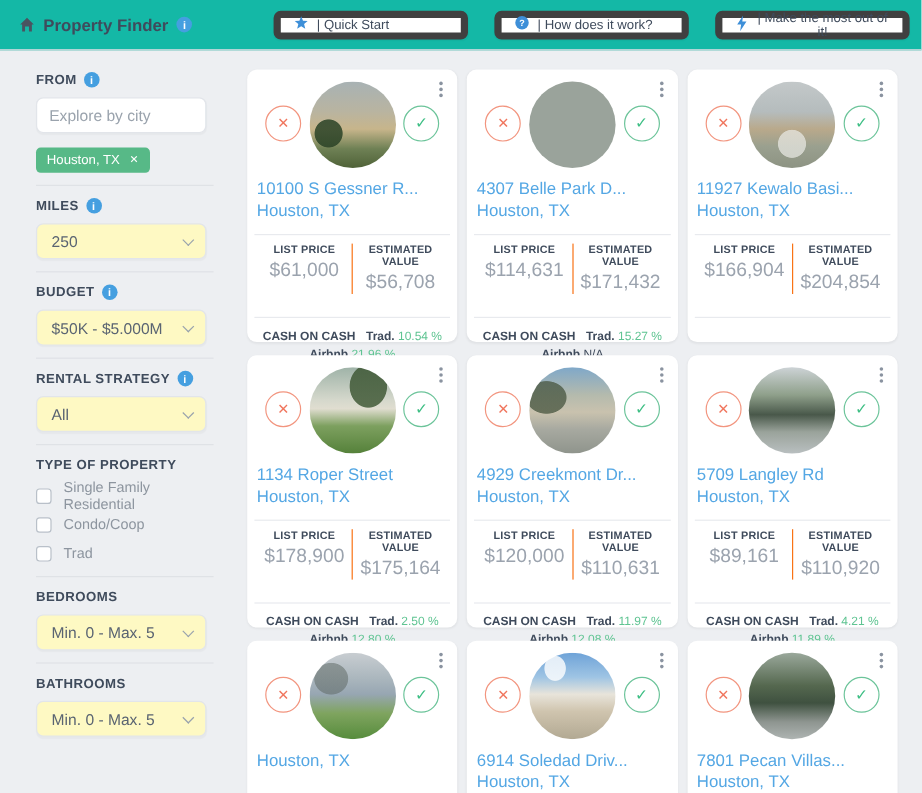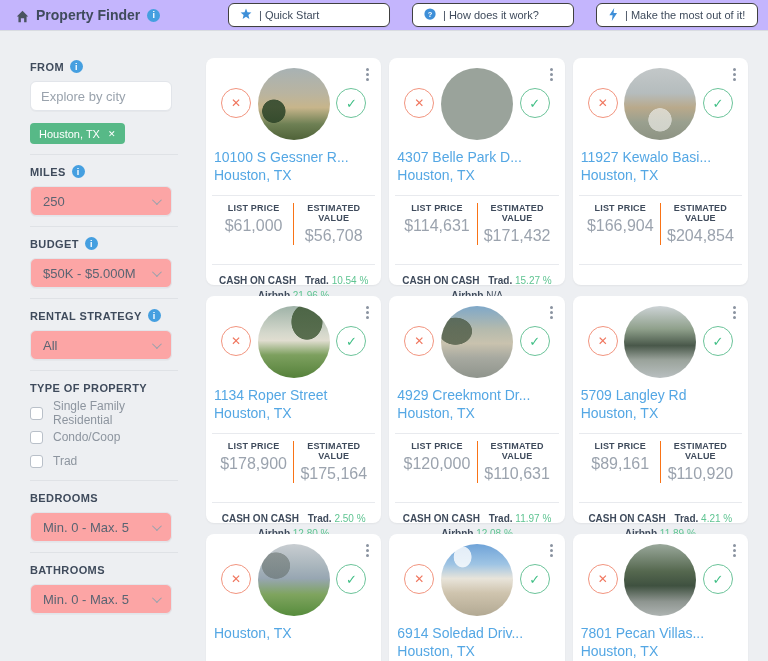--- a/index.html
+++ b/index.html
@@ -3,35 +3,35 @@
 <meta charset="utf-8">
 <style>
   * { box-sizing: border-box; margin: 0; padding: 0; }
   html,body { width:768px; height:661px; overflow:hidden; }
   body {
     font-family: "Liberation Sans","DejaVu Sans",sans-serif;
     background:#edeff2; position:relative; color:#3f4b5c;
   }
   
   header{
-    position:absolute; top:0; left:0; right:0; height:31px;
-    background:#c4b5fd; border-bottom:1px solid #d9dce1;
+    position:absolute; top:0; left:0; right:0; height:42px;
+    background:#14b8a6; border-bottom:1px solid #d9dce1;
     display:flex; align-items:center; padding:0 10px 0 16px;
   }
   .brand{ display:flex; align-items:center; gap:7px; width:212px; flex:none;}
   .brand .title{ font-size:14px; font-weight:bold; color:#3f4b5c; }
   .icon-home{ width:13px; height:13px; display:inline-block; }
   .info-dot{
     width:13px; height:13px; border-radius:50%; background:#459fe0; color:#fff;
     font-size:9px; font-weight:bold; display:inline-flex; align-items:center;
     justify-content:center; font-style:normal; flex:none;
   }
   .top-buttons{ flex:1; display:flex; gap:22px; }
   .top-btn{
-    flex:1; height:24px; background:#fff; border:1px solid #404040;
+    flex:1; height:24px; background:#fff; border:6px solid #404040;
     border-radius:6px; box-shadow:0 1px 1px rgba(0,0,0,.04);
     display:flex; align-items:center; gap:7px; padding:0 11px;
     font-size:11px; color:#3f4b5c; cursor:pointer; font-family:inherit;
   }
   .top-btn svg{ flex:none; }
   
   aside{
     position:absolute; top:38px; left:0; width:202px; bottom:0;
     padding:22px 30px 0 30px;
   }
@@ -47,21 +47,21 @@
   }
   .txt-input::placeholder{ color:#9aa3ad; }
   .tag{
     margin-top:12px; display:inline-flex; align-items:center; gap:8px;
     background:#57b987; color:#fff; font-size:11px; padding:0 9px; height:21px;
     border-radius:4px; cursor:pointer;
   }
   .tag-x{ font-size:9px; font-weight:bold; }
   .select{
     margin-top:8px; width:142px; height:30px; border:1px solid #e2e5ea;
-    border-radius:6px; background:#fca5a5; padding:0 12px; font-size:13px;
+    border-radius:6px; background:#fef9c3; padding:0 12px; font-size:13px;
     color:#5a6472; display:flex; align-items:center; justify-content:space-between;
     cursor:pointer; box-shadow:0 1px 1px rgba(0,0,0,.03);
   }
   .chev{
     width:7px; height:7px; border-right:1.5px solid #98a2ad;
     border-bottom:1.5px solid #98a2ad; transform:rotate(45deg) translateY(-2px);
     flex:none;
   }
   .chk-group{ margin-top:10px; }
   .chk{

